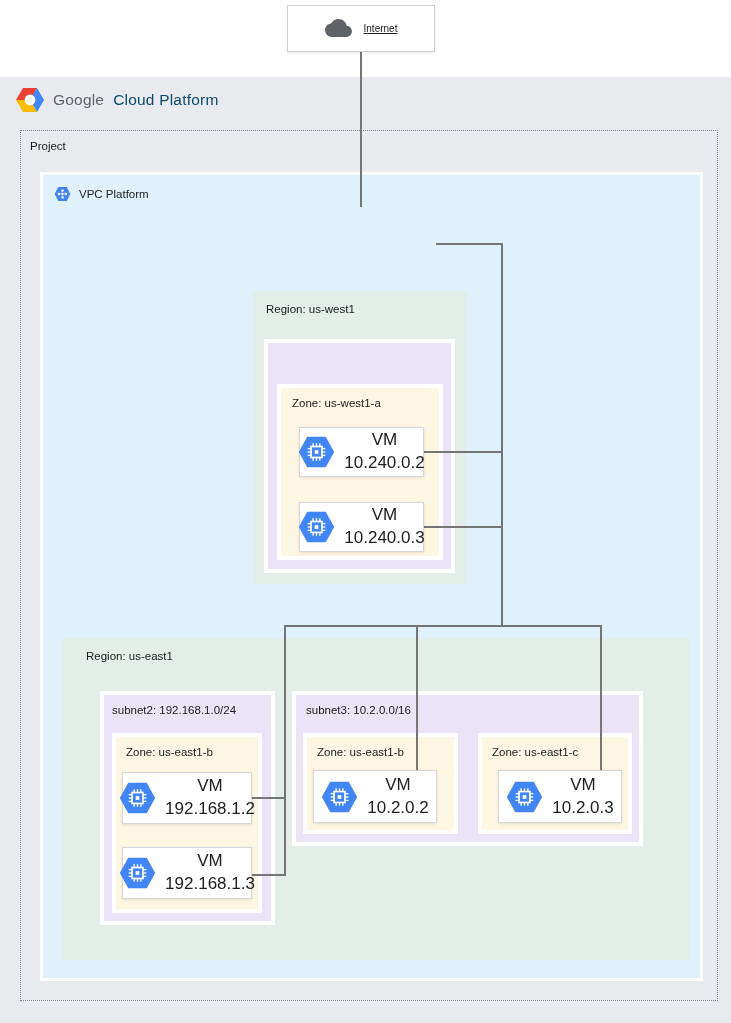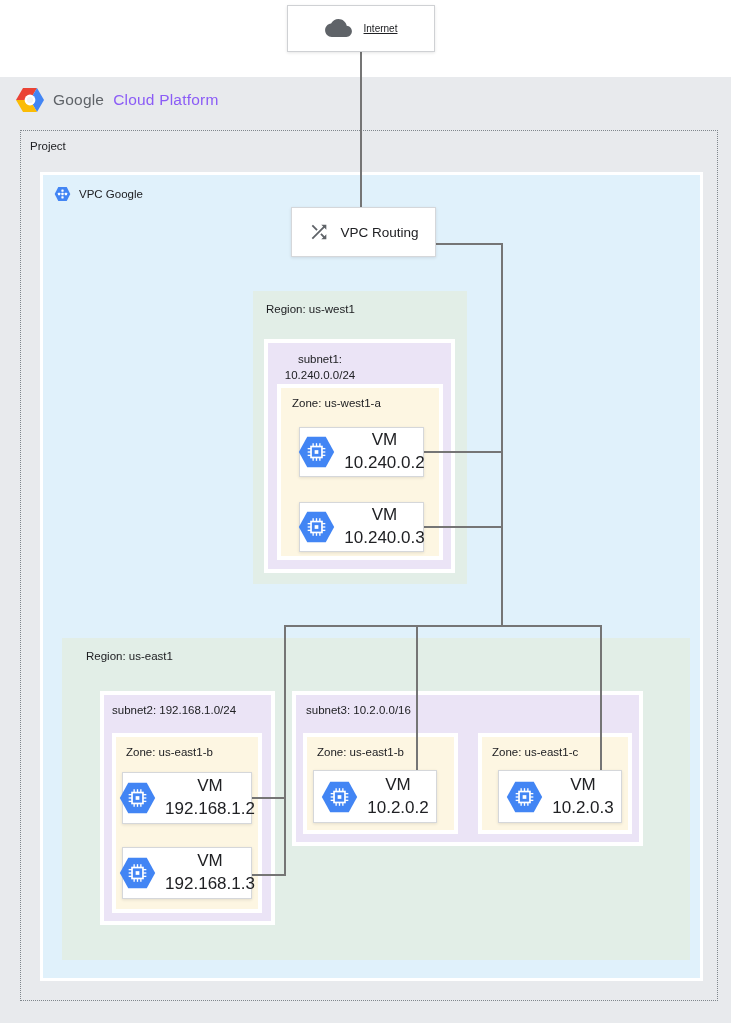--- a/index.html
+++ b/index.html
@@ -6,21 +6,21 @@
   #stage{
     position:relative;width:731px;height:1023px;overflow:hidden;
     font-family:"Liberation Sans", sans-serif;color:#202124;background:#ffffff;
   }
   .abs{position:absolute;box-sizing:border-box;}
   
   .gcp-bg{left:0;top:77px;width:731px;height:946px;background:#e8eaed;}
   
   .logo-row{left:16px;top:88px;display:flex;align-items:center;gap:9px;}
   .logo-word1{font-size:15.5px;color:#5f6368;font-weight:500;letter-spacing:.2px;}
-  .logo-word2{font-size:15.5px;color:#8b5cf6;letter-spacing:.2px;}
+  .logo-word2{font-size:15.5px;color:#0c4a6e;letter-spacing:.2px;}
   
   .project-box{left:20px;top:130px;width:698px;height:871px;border:1.5px dotted #7f868c;}
   .project-label{left:30px;top:140px;font-size:11.5px;}
   
   .vpc-box{left:40px;top:172px;width:663px;height:809px;background:#e0f1fb;border:3px solid #fff;}
   .vpc-label-row{left:54px;top:186px;display:flex;align-items:center;gap:8px;}
   .small-label{font-size:11.5px;color:#202124;}
   
   .region{background:#e2eee7;}
   .subnet{background:#ebe4f6;border:4px solid #fff;}
@@ -92,30 +92,26 @@
         <polygon points="6,1 18,1 23,11 18,21 6,21 1,11" fill="#4285f4"></polygon>
         <g fill="#ffffff">
           <rect x="10.4" y="4.6" width="3.2" height="3.2" rx="0.6"></rect>
           <rect x="10.4" y="14.2" width="3.2" height="3.2" rx="0.6"></rect>
           <rect x="5.6" y="9.4" width="3.2" height="3.2" rx="0.6"></rect>
           <rect x="15.2" y="9.4" width="3.2" height="3.2" rx="0.6"></rect>
           <rect x="10.4" y="9.4" width="3.2" height="3.2" rx="0.6"></rect>
         </g>
       </svg>
     </span>
-    <span class="small-label">VPC Google</span>
+    <span class="small-label">VPC Platform</span>
   </div>
 
   <div class="abs region region-west"></div>
   <div class="abs small-label region-west-label">Region: us-west1</div>
   <div class="abs subnet subnet1"></div>
-  <div class="abs small-label subnet1-label">
-    <span style="display:block">subnet1:</span>
-    <span style="display:block">10.240.0.0/24</span>
-  </div>
   <div class="abs zone zone-west"></div>
   <div class="abs small-label zone-west-label">Zone: us-west1-a</div>
 
   <div class="abs region region-east"></div>
   <div class="abs small-label region-east-label">Region: us-east1</div>
   <div class="abs subnet subnet2"></div>
   <div class="abs small-label subnet2-label">subnet2: 192.168.1.0/24</div>
   <div class="abs zone zone-eb2"></div>
   <div class="abs small-label zone-eb2-label">Zone: us-east1-b</div>
   <div class="abs subnet subnet3"></div>
@@ -139,28 +135,20 @@
 
   <div class="abs card internet-box">
     <span style="display:inline-flex;">
       <svg width="27" height="19" viewBox="0 0 24 17">
         <path d="M19.35,6.04C18.67,2.59,15.64,0,12,0 9.11,0,6.6,1.64,5.35,4.04 2.34,4.36,0,6.91,0,10c0,3.31,2.69,6,6,6h13c2.76,0,5-2.24,5-5C24,8.36,21.95,6.22,19.35,6.04z" fill="#5f6368"></path>
       </svg>
     </span>
     <span class="internet-label">Internet</span>
   </div>
 
-  <div class="abs card routing-box">
-    <span style="display:inline-flex;">
-      <svg width="22" height="22" viewBox="0 0 24 24">
-        <path fill="#5f6368" d="M10.59,9.17 5.41,4 4,5.41l5.17,5.17 1.42-1.41zM14.5,4l2.04,2.04L4,18.59 5.41,20 17.96,7.46 20,9.5V4h-5.5zm.33,9.41-1.41,1.41 3.13,3.13L14.5,20H20v-5.5l-2.04,2.04-3.13-3.13z"></path>
-      </svg>
-    </span>
-    <span class="routing-label">VPC Routing</span>
-  </div>
 
   <div class="abs card vm vm-w1">
     <span style="display:inline-flex;">
       <svg width="37" height="32" viewBox="0 0 44 38">
         <polygon points="11,1 33,1 43,19 33,37 11,37 1,19" fill="#4285f4"></polygon>
         <rect x="15.5" y="12.5" width="13" height="13" fill="none" stroke="#fff" stroke-width="2"></rect>
         <rect x="19.8" y="16.8" width="4.4" height="4.4" fill="#fff"></rect>
         <g stroke="#fff" stroke-width="1.6">
           <line x1="18" y1="8.5" x2="18" y2="12.5"></line>
             <line x1="22" y1="8.5" x2="22" y2="12.5"></line>

